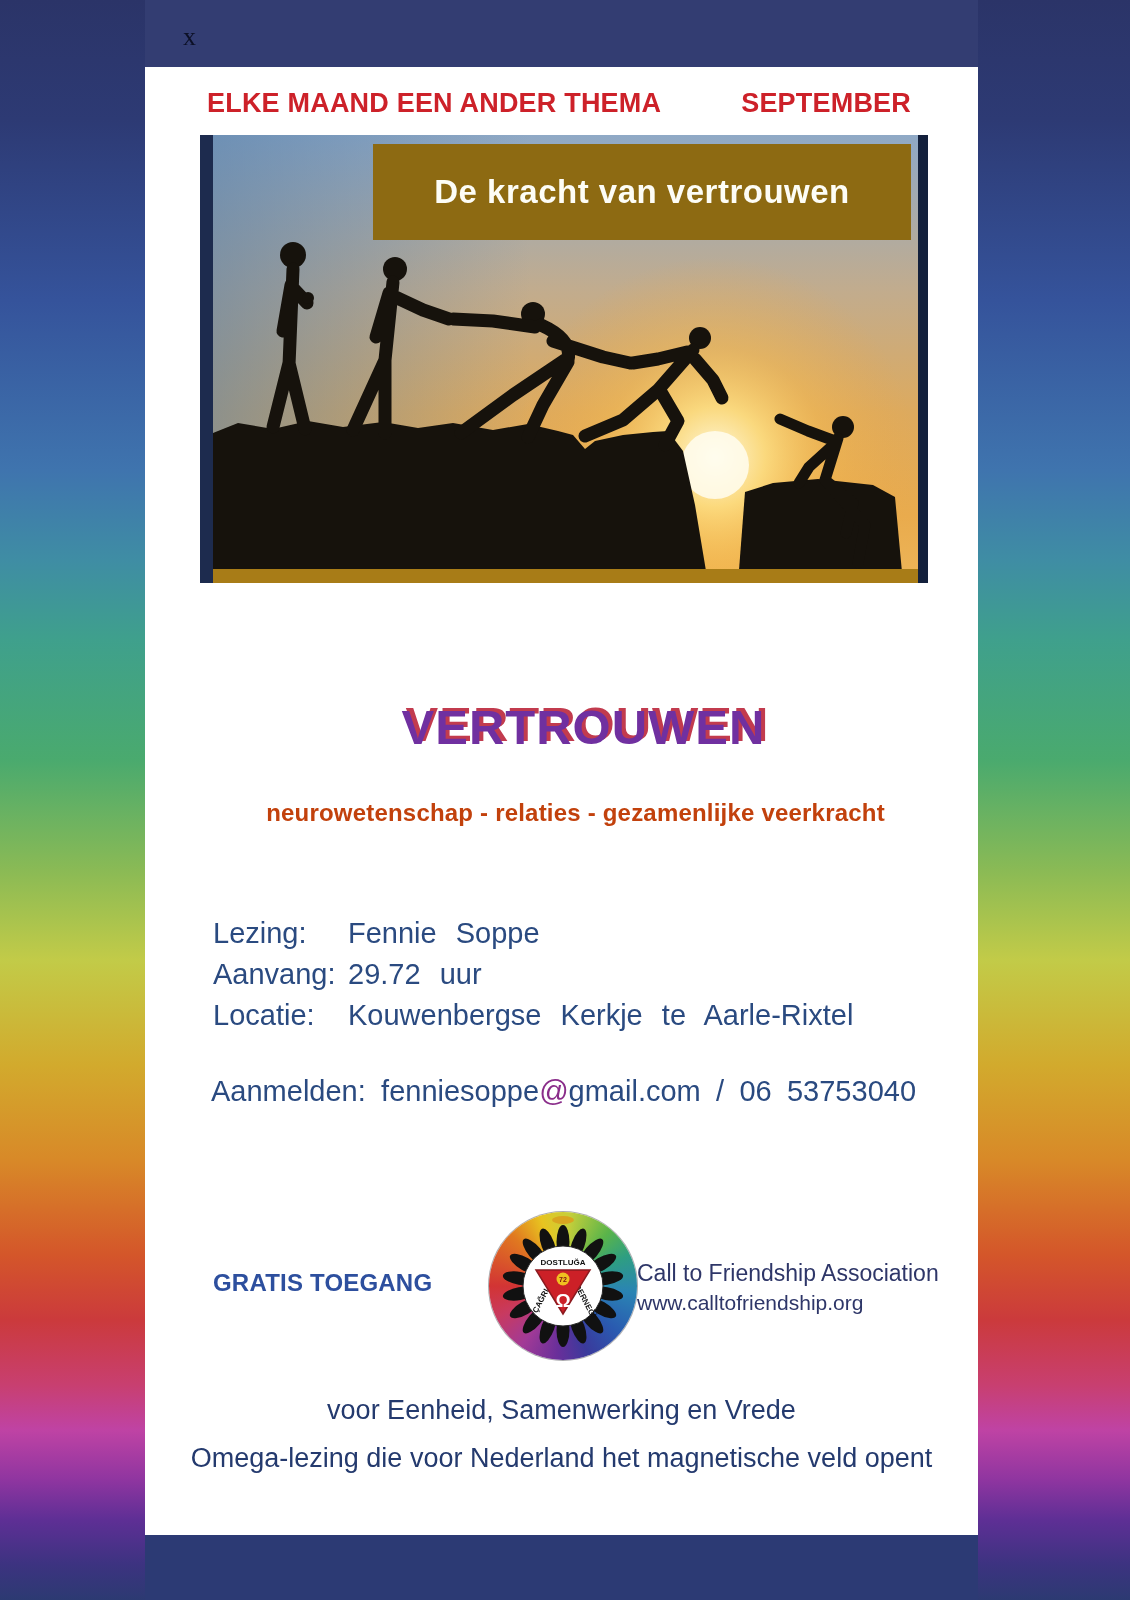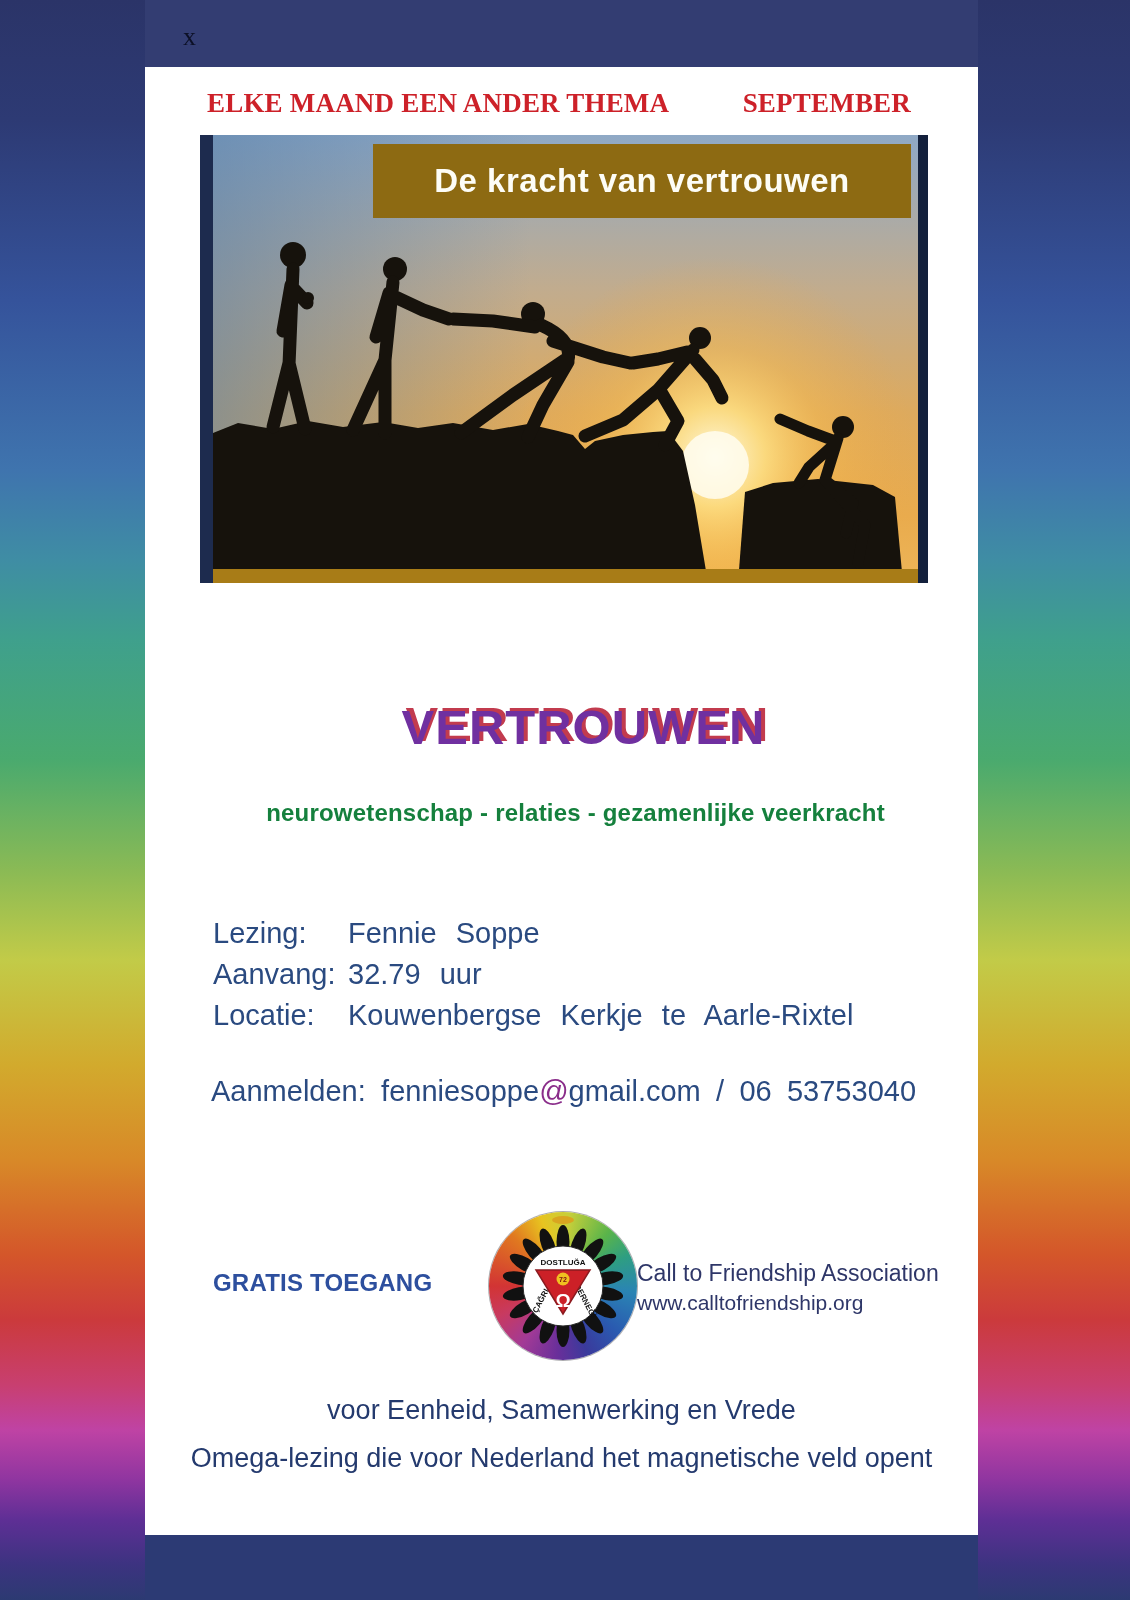--- a/index.html
+++ b/index.html
@@ -17,35 +17,35 @@
   .card { position:absolute; left:145px; top:0; width:833px; height:1600px;
           display:flex; flex-direction:column; }
   .card-top    { height:67px; background:#333d72; position:relative; flex:none; }
   .card-bottom { height:65px; background:#2c3a74; flex:none; }
   .card-body   { flex:1; background:#ffffff; overflow:hidden; }
 
   .close-x { position:absolute; left:38px; top:24px; color:#0c1026;
              font-family:"Liberation Serif", serif; font-size:26px; line-height:26px; cursor:default; }
 
   .head-row { display:flex; padding:21px 67px 0 62px; color:#cd2129;
-              font-weight:bold; font-size:27px; letter-spacing:.2px;font-family:Liberation Serif, serif; }
+              font-weight:bold; font-size:27px; letter-spacing:.2px; }
   .head-row .right { margin-left:auto; }
 
   
   .photo { margin:16px 0 0 55px; width:728px; height:448px; position:relative;
            border-left:13px solid #1d2b4e; border-right:10px solid #13203c; background:#c9a05a; }
   .photo svg { position:absolute; inset:0; display:block; }
-  .photo-banner { position:absolute; left:160px; top:9px; width:538px; height:74px;
+  .photo-banner { position:absolute; left:160px; top:9px; width:538px; height:96px;
                   background:#8d6a12; display:flex; align-items:center; justify-content:center; }
   .photo-banner span { color:#fdfdf6; font-weight:bold; font-size:33px; letter-spacing:.5px; }
 
   .big-title { margin-top:116px; text-align:center; font-weight:bold; font-size:49px;
                letter-spacing:1px; color:#7030a0;
                text-shadow:4px -3px 0 #c23b4e;padding-left:44px; }
-  .sub-title { margin-top:44px; text-align:center; color:#15803d; font-weight:bold;
+  .sub-title { margin-top:44px; text-align:center; color:#c2410c; font-weight:bold;
                font-size:24px; letter-spacing:.2px;margin-left:28px; }
 
   .details { margin:86px 0 0 68px; color:#2a4a80; font-size:29px; word-spacing:.38em; }
   .details .row { display:grid; grid-template-columns:135px auto; line-height:41px; }
 
   .contact { margin:36px 0 0 66px; color:#2a4a80; font-size:29px; line-height:38px; word-spacing:.25em; }
   .contact .at { color:#8a2d8a; }
 
   .footer-row { position:relative; margin-top:102px; height:150px; }
   .gratis { position:absolute; left:68px; top:57px; color:#2d4f9e; font-weight:bold;
@@ -150,21 +150,21 @@
     <div class="big-title">VERTROUWEN</div>
     <div class="sub-title">neurowetenschap - relaties - gezamenlijke veerkracht</div>
 
     <div class="details">
       <div class="row">
         <span>Lezing:</span>
         <span>Fennie Soppe</span>
       </div>
       <div class="row">
         <span>Aanvang:</span>
-        <span>32.79 uur</span>
+        <span>29.72 uur</span>
       </div>
       <div class="row">
         <span>Locatie:</span>
         <span>Kouwenbergse Kerkje te Aarle-Rixtel</span>
       </div>
     </div>
 
     <div class="contact">
       <span>Aanmelden:</span>
       <span><span>fenniesoppe</span><span class="at">@</span><span>gmail.com</span></span>

